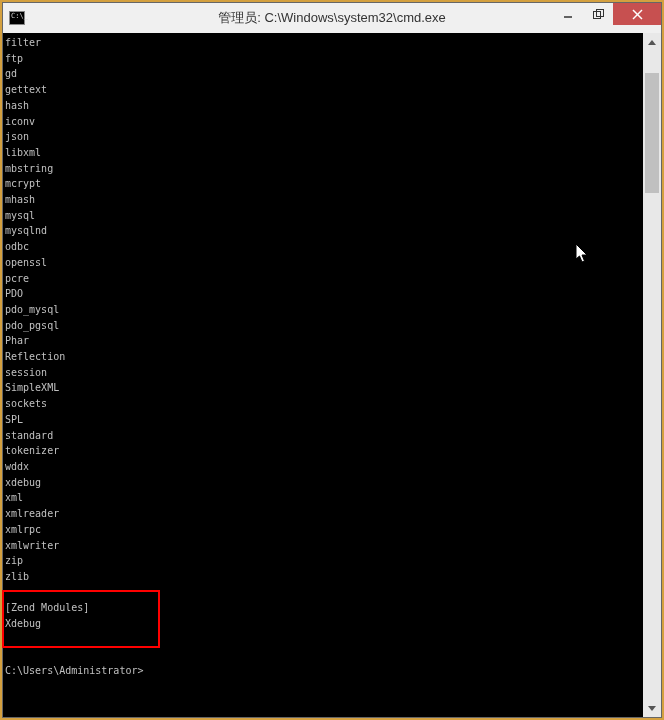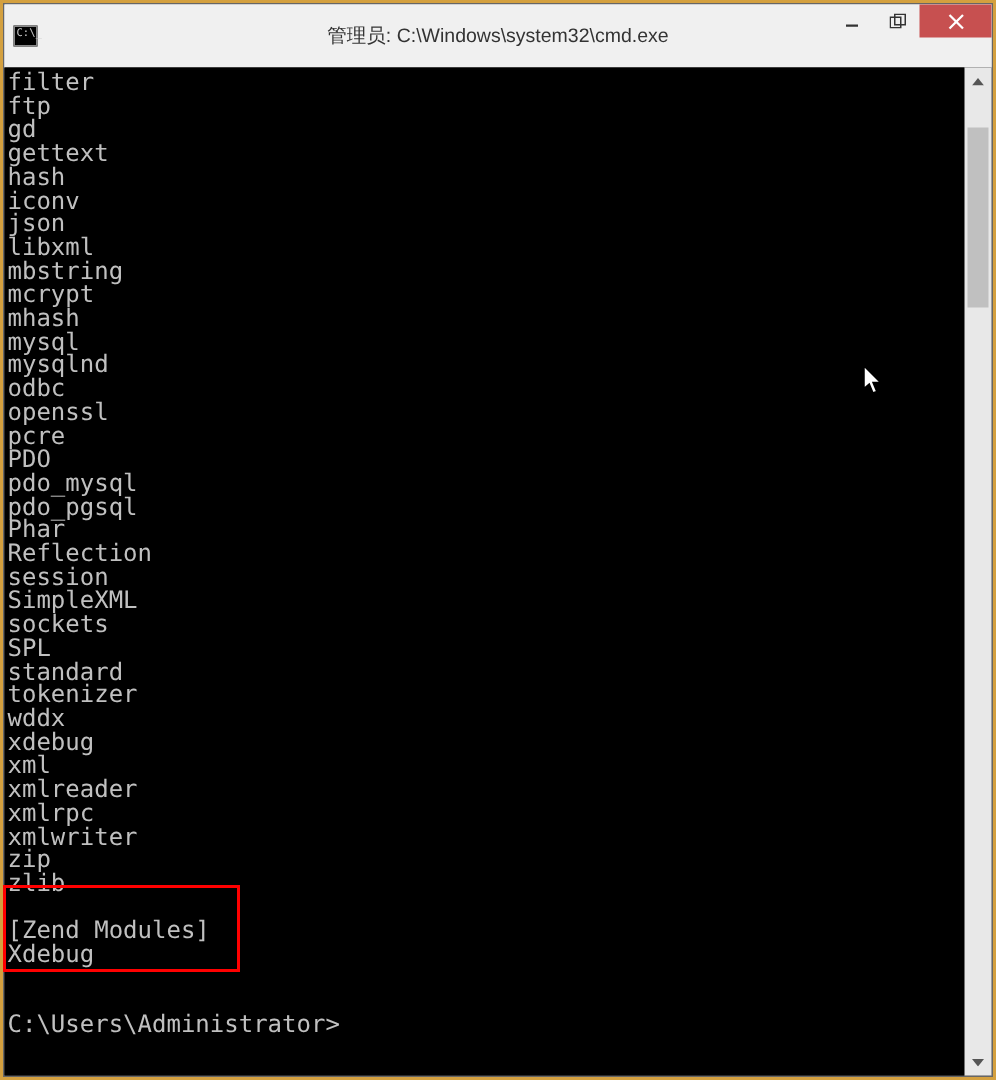--- a/index.html
+++ b/index.html
@@ -14,21 +14,21 @@
     .window {
       width: 660px;
       height: 716px;
       background: #fff;
       margin: 2px;
       display: flex;
       flex-direction: column;
       border: 1px solid #666;
     }
     .titlebar {
-      height: 42px;
+      height: 30px;
       background: #f0f0f0;
       display: flex;
       align-items: center;
       position: relative;
     }
     .titlebar-icon {
       width: 16px;
       height: 14px;
       margin-left: 6px;
       background: #000;
@@ -78,21 +78,21 @@
     .content-area {
       flex: 1;
       display: flex;
       background: #000;
       position: relative;
     }
     .console {
       background: #000;
       color: #c0c0c0;
       font-family: "NSimSun", "SimSun", Consolas, monospace;
-      font-size: 16px;
+      font-size: 10px;
       line-height: 15.7px;
       padding: 2px 0 0 2px;
       white-space: pre;
       flex: 1;
       overflow: hidden;
     }
     .scrollbar {
       width: 18px;
       background: #e8e8e8;
       position: relative;

